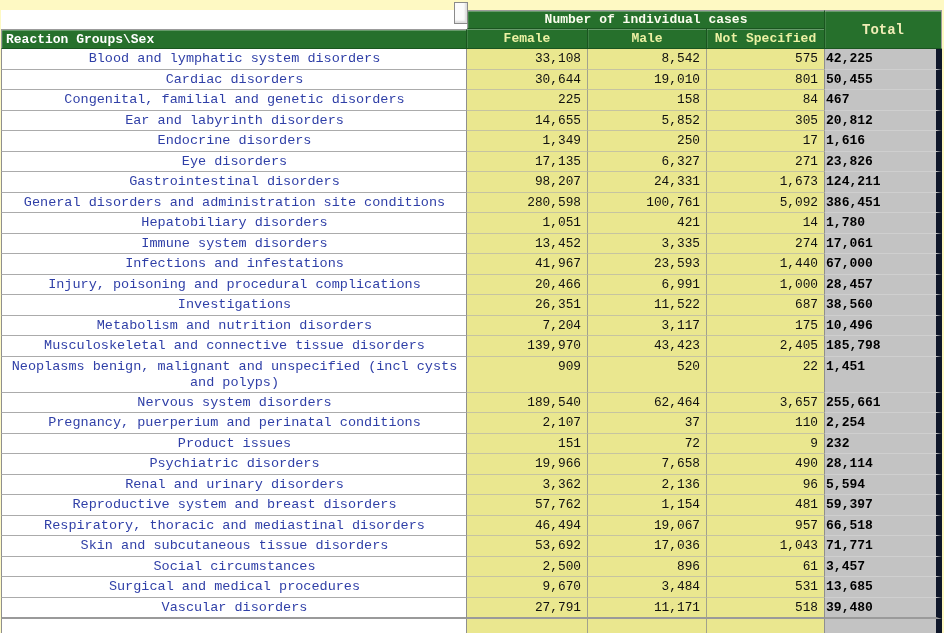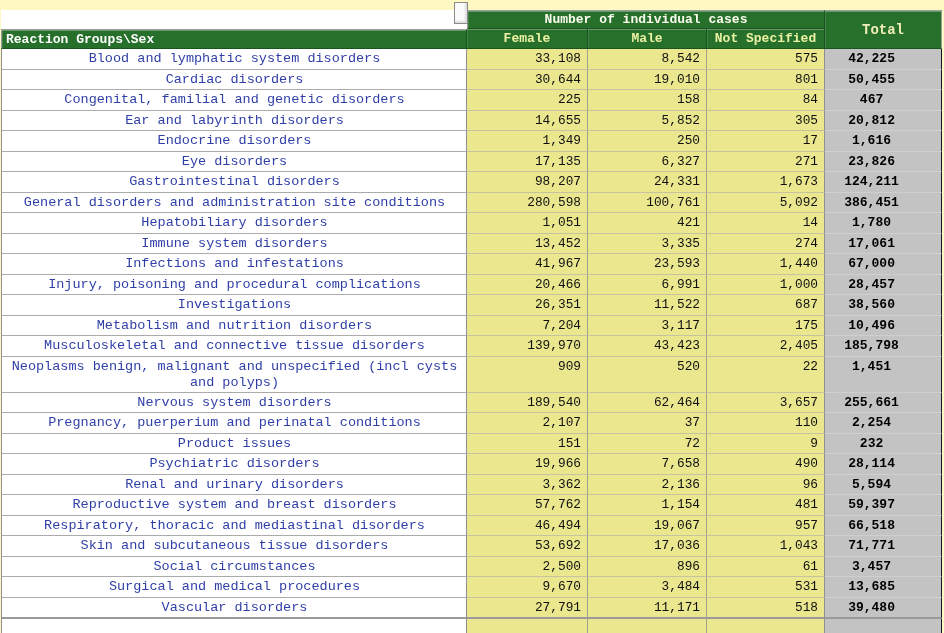--- a/index.html
+++ b/index.html
@@ -44,22 +44,22 @@
     border-left:1px solid #8F8F8F; border-right:1px solid #8F8F8F; border-bottom:1px solid #ABABAB;
     white-space:normal;
     text-align:center;
   }
   td.num {
     background:#EAE78F; color:#101010; font-size:12.8px; text-align:right; padding-right:6px;
     border-right:1px solid #A2A28C; border-bottom:1px solid #C6C4A0;
   }
   tbody td.num:nth-child(4) { border-right:1px solid #8F8F8F; }
   td.total {
-    background:#C3C3C3; color:#000000; font-weight:bold; font-size:13px; text-align:center;
-    padding-right:24px; border-right:1px solid #0f172a; border-bottom:1px solid #CFCFCF;
+    background:#C3C3C3; color:#000000; font-weight:bold; font-size:13px; text-align:left;
+    padding-right:24px; border-right:6px solid #0f172a; border-bottom:1px solid #CFCFCF;
   }
   tbody tr:nth-last-child(2) td { border-bottom:2px solid #9A9A9A; }
   tr.partial-row td { height:15px; border-bottom:none; }
 </style>
 </head>
 <body>
 
 <div class="screen">
   <div class="corner-box"></div>
 

